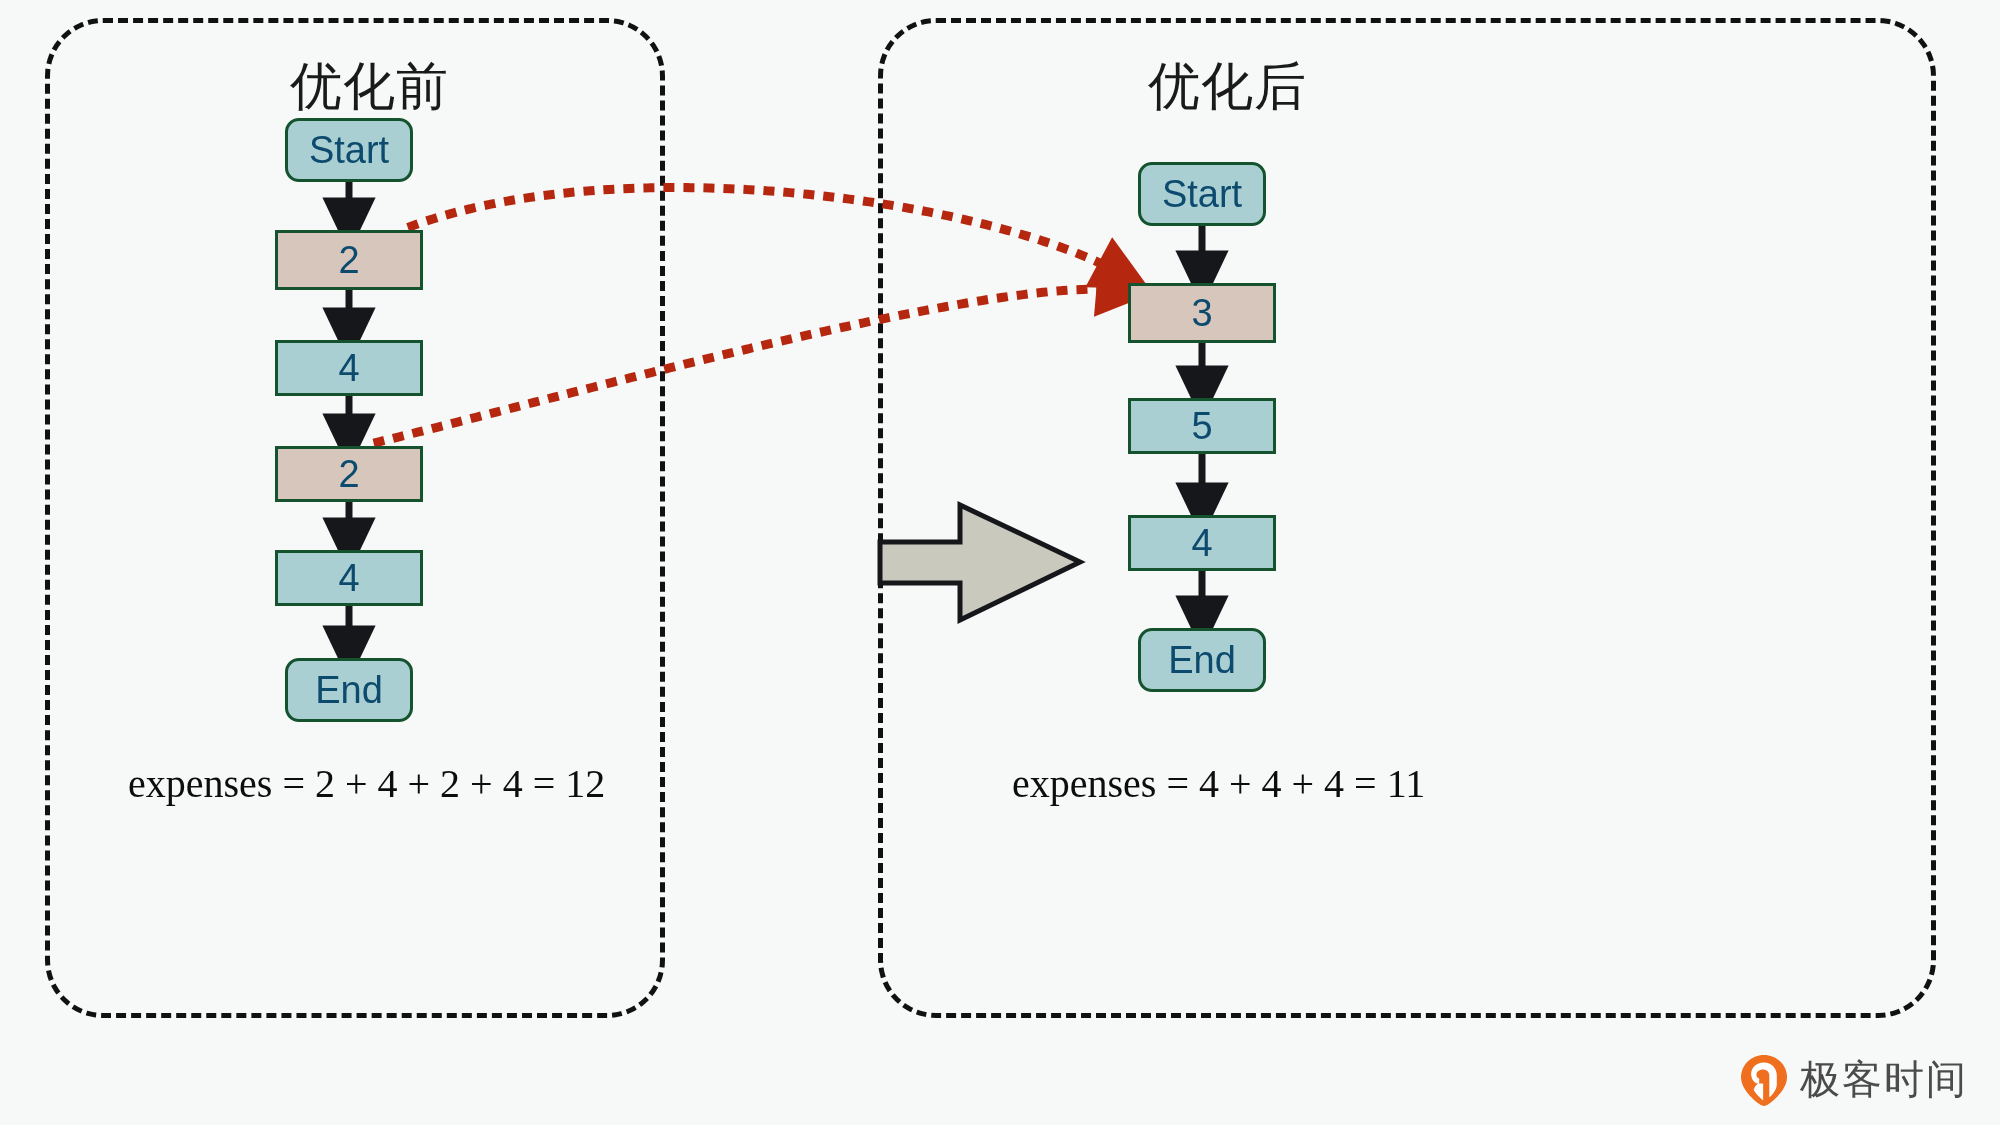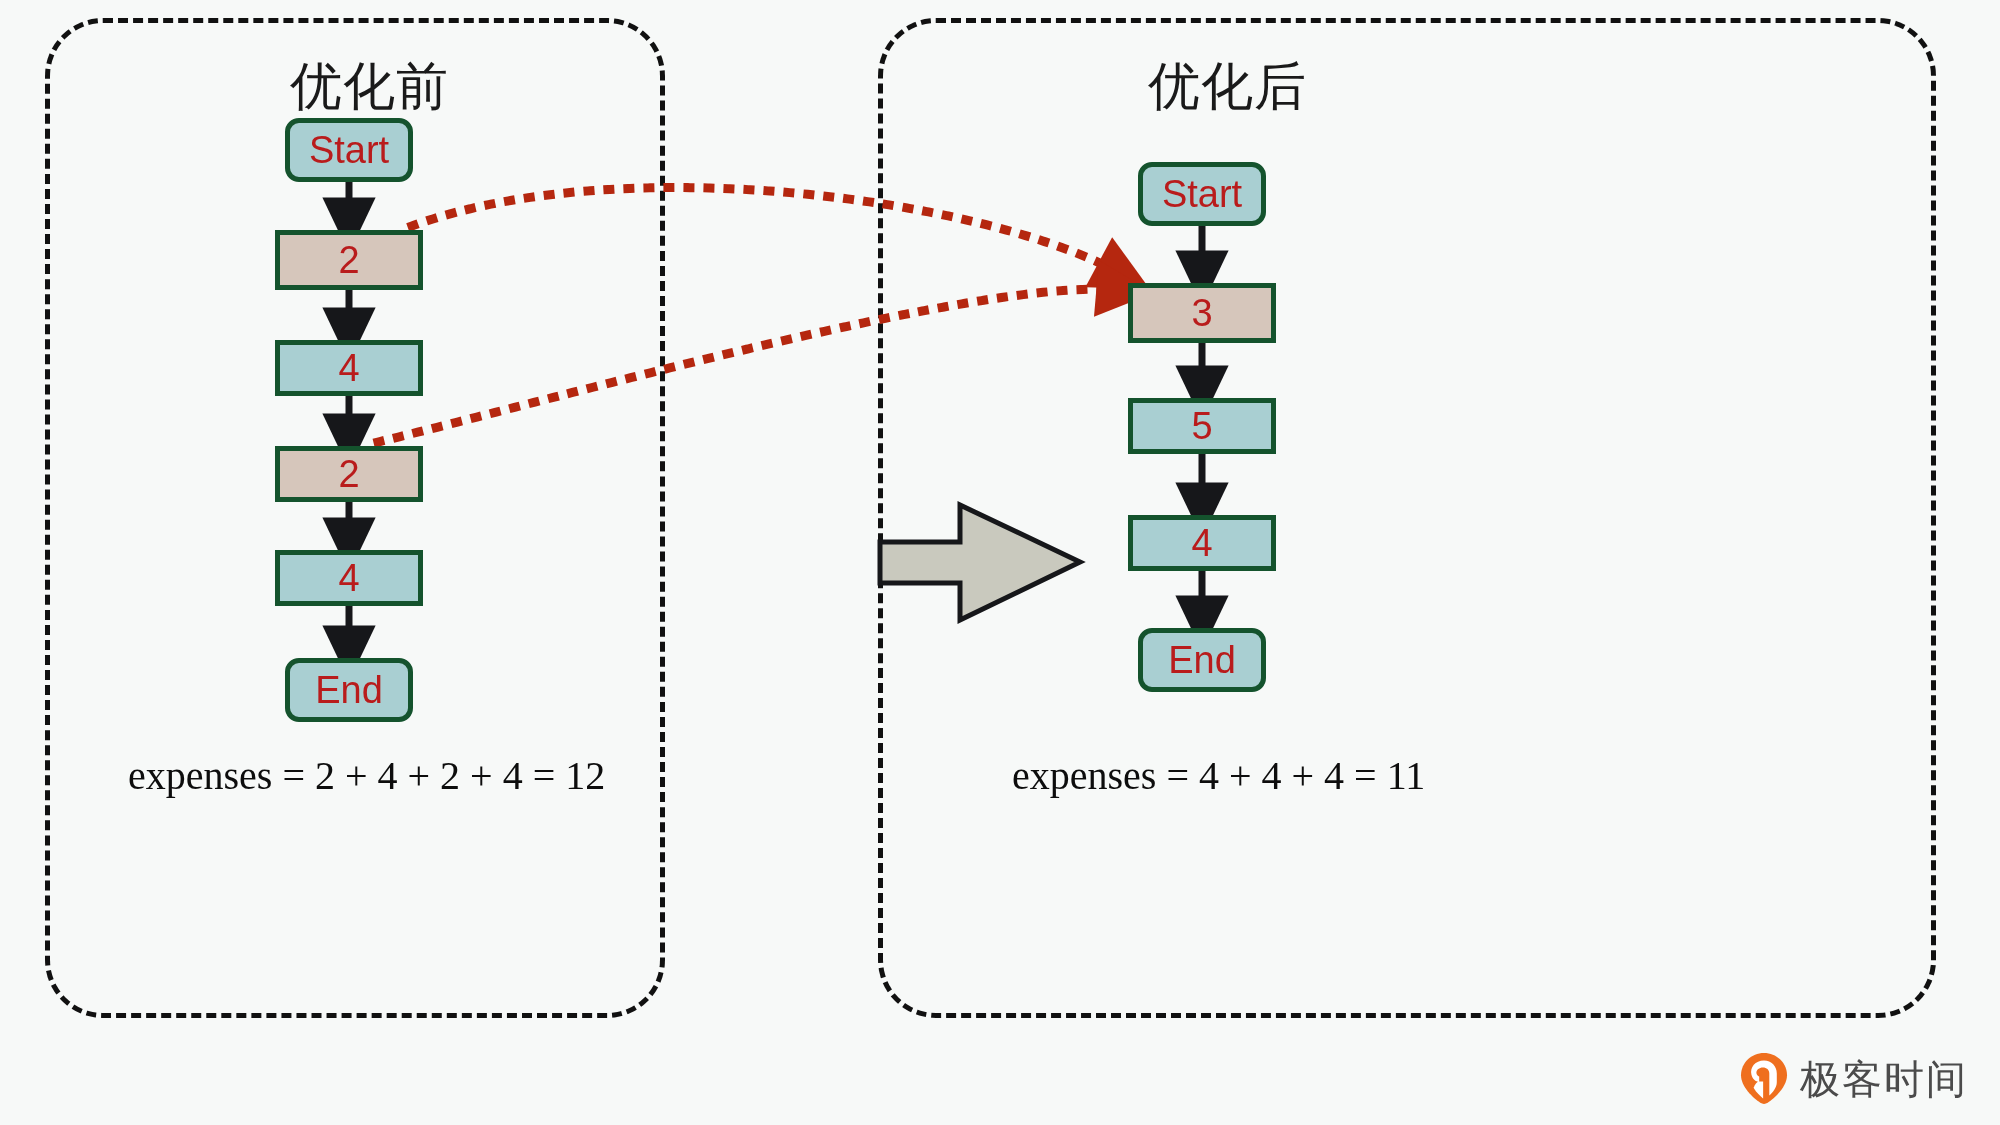--- a/index.html
+++ b/index.html
@@ -34,26 +34,26 @@
     white-space: nowrap;
     letter-spacing: 1px;
   }
   #title-before { left: 290px;  top: 52px; }
   #title-after  { left: 1148px; top: 52px; }
 
   
   .node {
     position: absolute;
     box-sizing: border-box;
-    border: 5px solid #14532d;
+    border: 3px solid #14532d;
     display: flex;
     align-items: center;
     justify-content: center;
     font-size: 38px;
-    color: #b91c1c;
+    color: #0c4a6e;
     z-index: 4;
   }
   .node.teal { background: #a9cfd2; }
   .node.tan  { background: #d6c6bb; }
   .node.terminal { border-radius: 14px; }
 
   
   #n-l-start { left: 285px; top: 118px; width: 128px; height: 64px; }
   #n-l-2a    { left: 275px; top: 230px; width: 148px; height: 60px; }
   #n-l-4a    { left: 275px; top: 340px; width: 148px; height: 56px; }
@@ -76,31 +76,32 @@
     z-index: 2;
     pointer-events: none;
   }
   
   .formula {
     position: absolute;
     font-family: "Liberation Serif", serif;
     font-size: 40px;
     color: #0d0d0d;
     white-space: nowrap;
+    margin-top: 8px;
   }
   #formula-before { left: 128px;  top: 752px; }
   #formula-after  { left: 1012px; top: 752px; }
 
   
   #watermark {
     position: absolute;
     left: 1740px;
     top: 1052px;
     display: flex;
-    align-items: flex-start;
+    align-items: center;
     gap: 12px;
     z-index: 9;
   }
   #watermark .wm-text {
     font-size: 40px;
     color: #4b4b4b;
     letter-spacing: 2px;
     font-family: "Liberation Sans", sans-serif;
   }
 </style>

